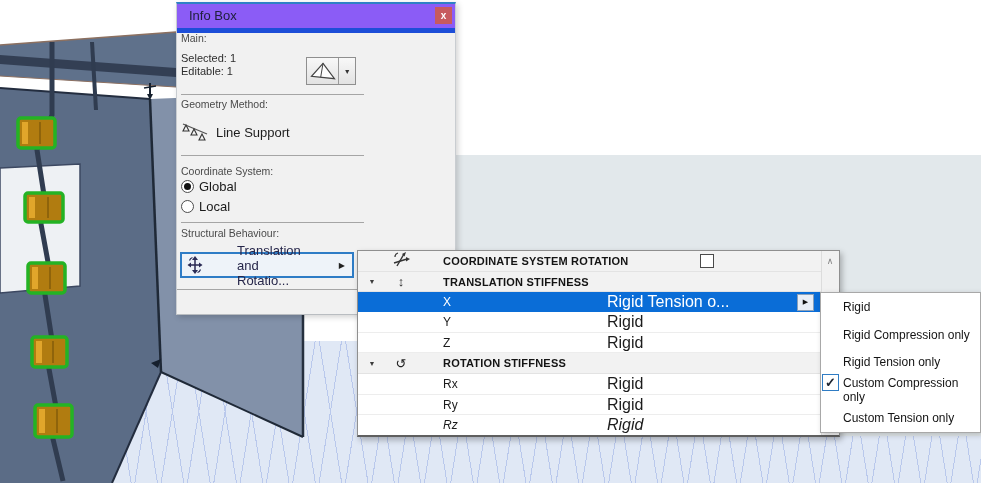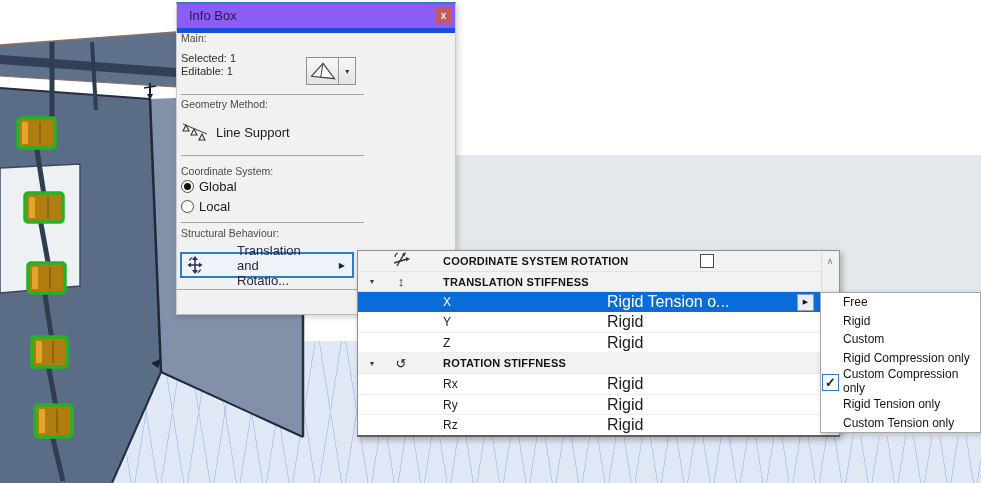--- a/index.html
+++ b/index.html
@@ -262,35 +262,33 @@
       <div class="trow">
         <span class="rlabel">Rx</span>
         <span class="rvalue">Rigid</span>
       </div>
 
       <div class="trow">
         <span class="rlabel">Ry</span>
         <span class="rvalue">Rigid</span>
       </div>
 
-      <div class="trow" style="border-bottom:none;">
+      <div class="trow" style="border-bottom:none;font-style:italic;">
         <span class="rlabel">Rz</span>
         <span class="rvalue">Rigid</span>
       </div>
     </div>
 
     <div class="vscroll">
       <span class="vscroll-up">∧</span>
     </div>
   </div>
 
   <div class="menu">
-    <div class="mitem">Free</div>
     <div class="mitem">Rigid</div>
-    <div class="mitem">Custom</div>
     <div class="mitem">Rigid Compression only</div>
+    <div class="mitem">Rigid Tension only</div>
     <div class="mitem">Custom Compression only</div>
-    <div class="mitem">Rigid Tension only</div>
     <div class="mitem">Custom Tension only</div>
     <span class="mcheck">✓</span>
   </div>
 
 </div>
 
 </body></html>

